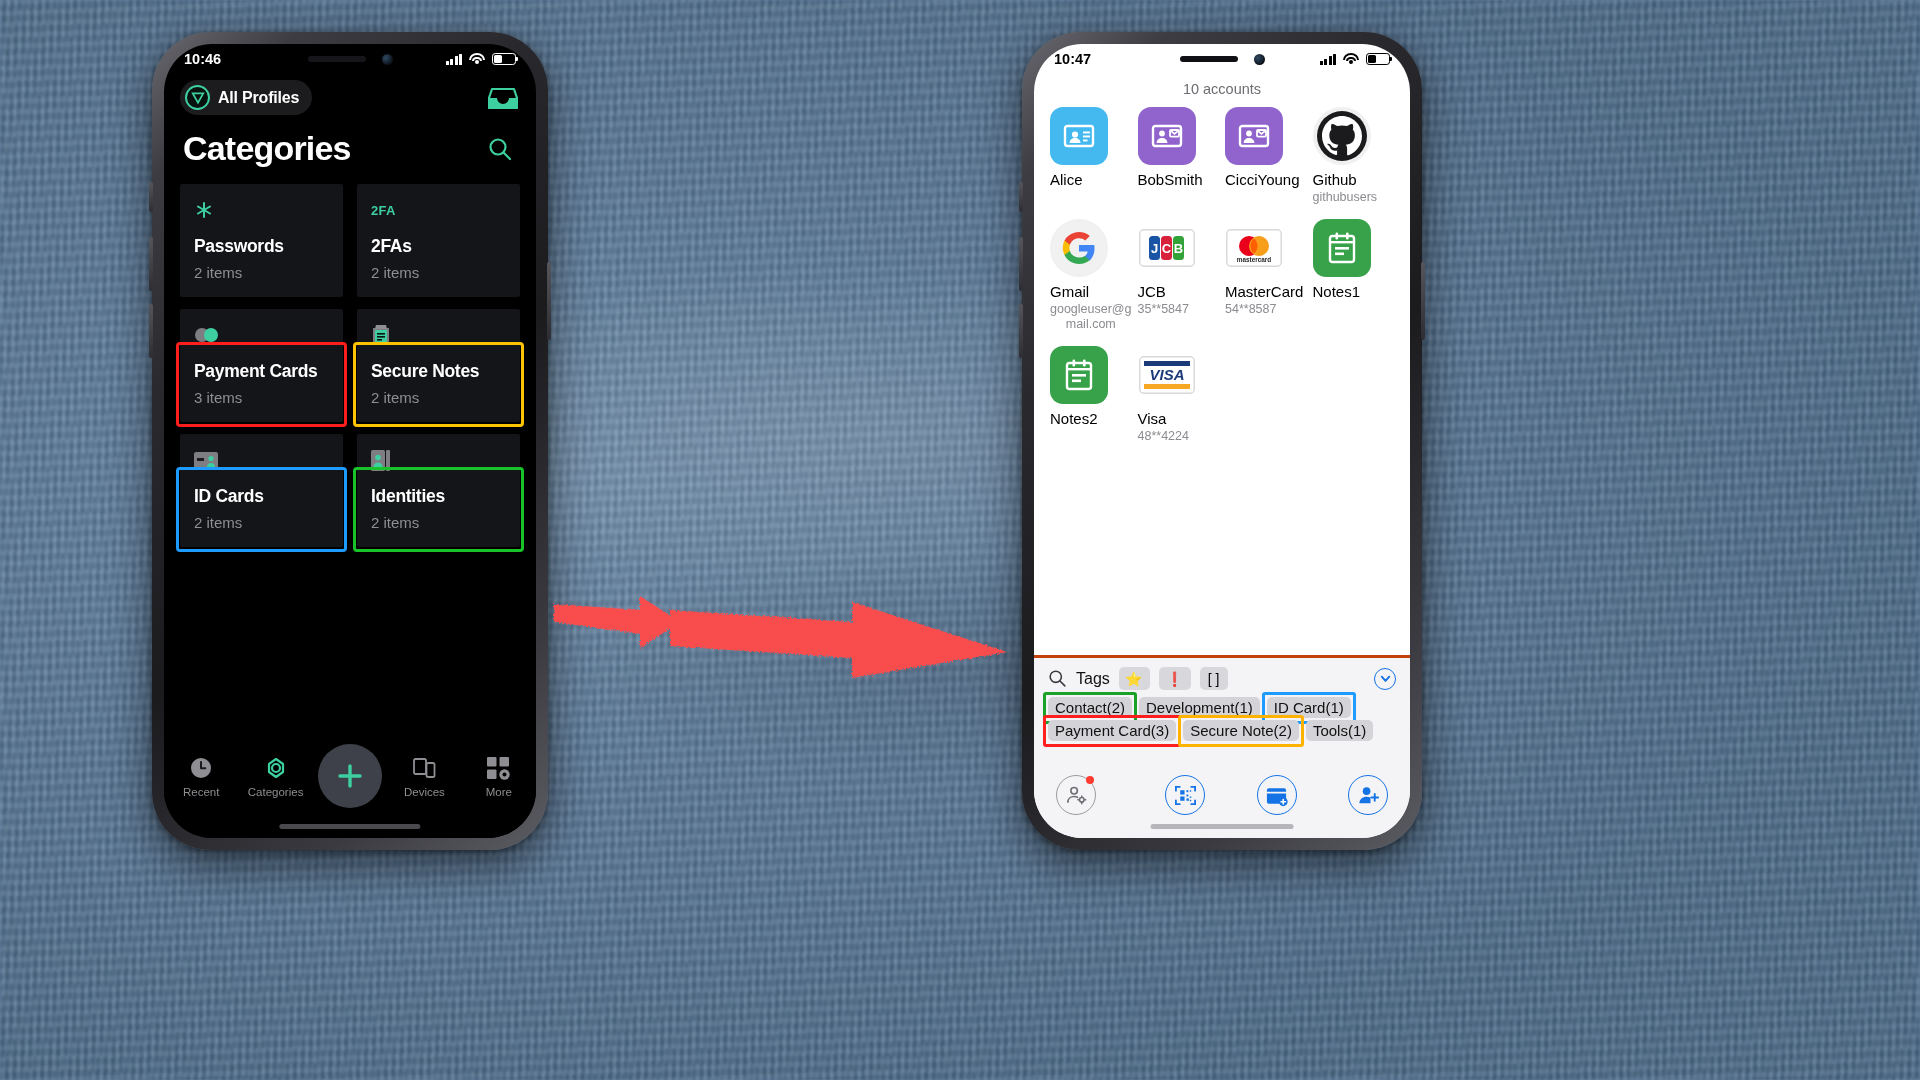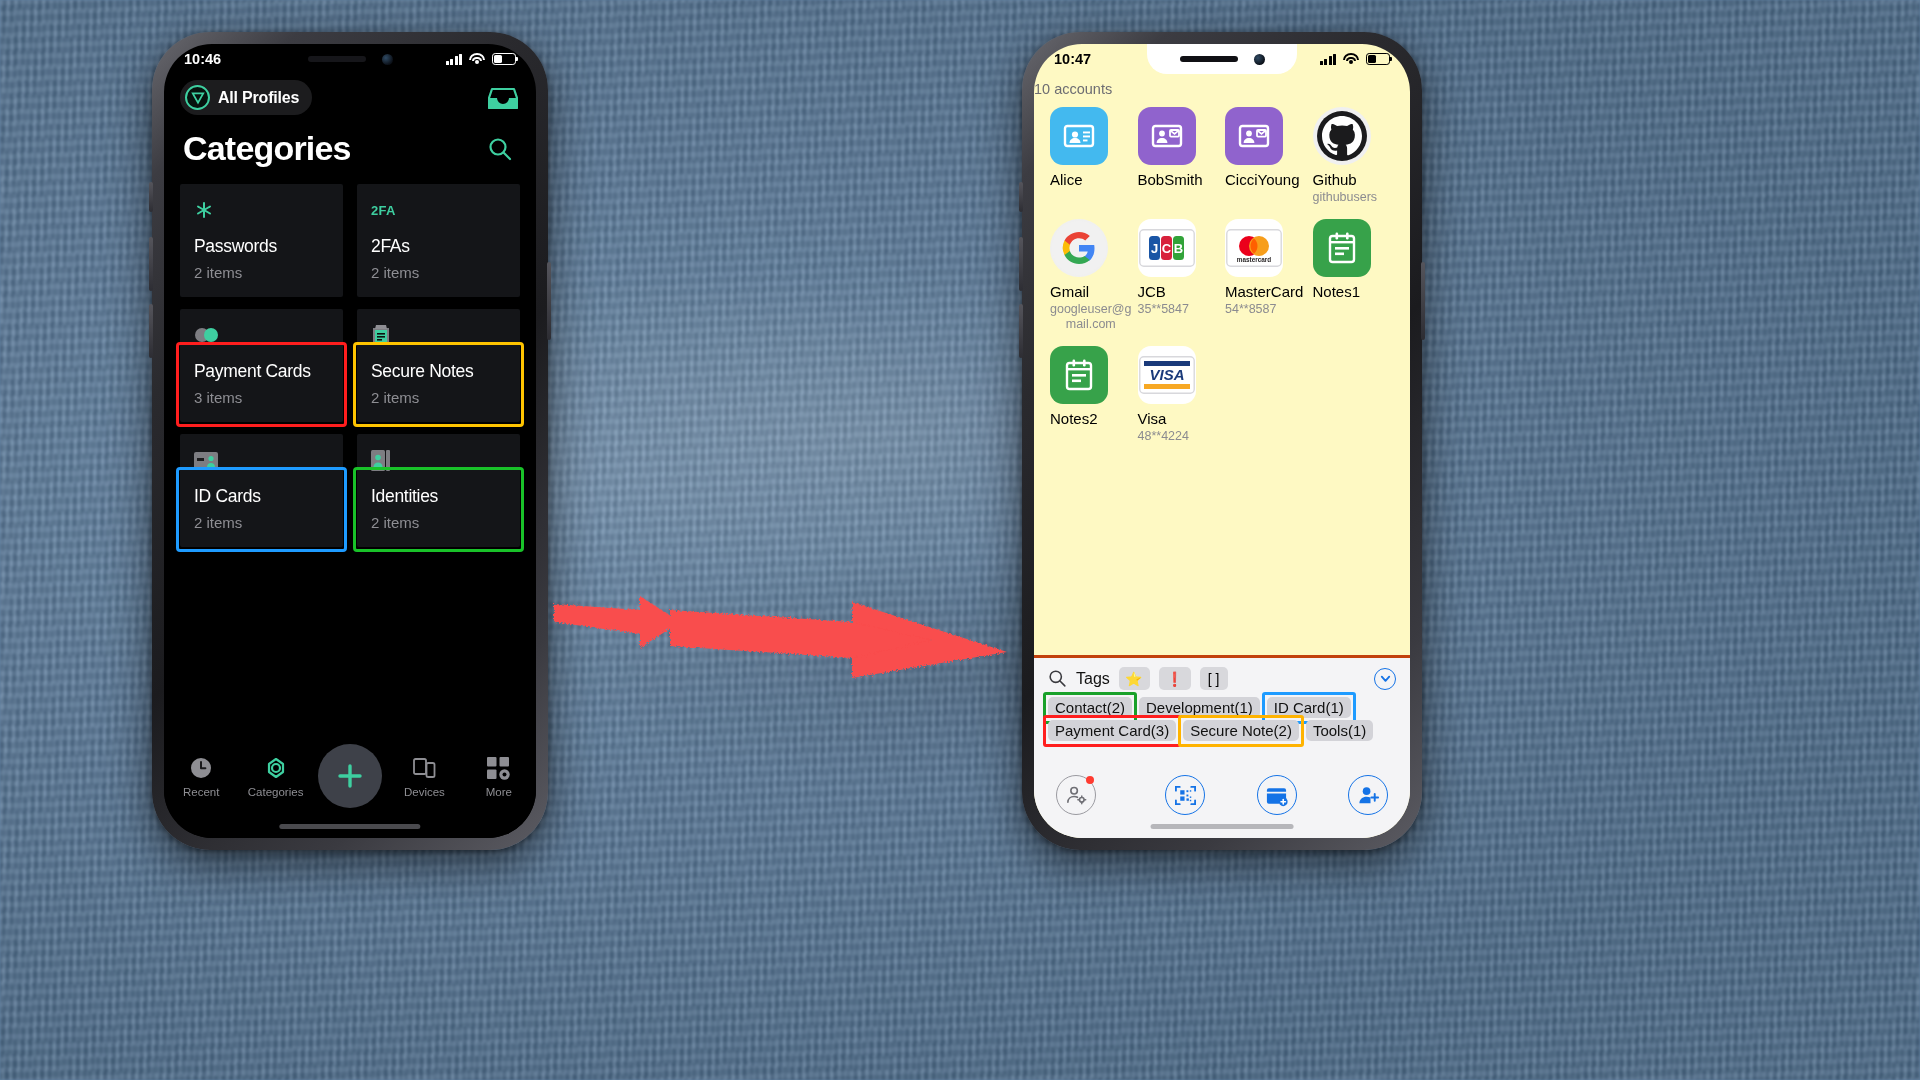--- a/index.html
+++ b/index.html
@@ -95,51 +95,51 @@
   .l-title{ color:#fff; font-size:34px; font-weight:800; letter-spacing:-.8px; }
   .search-btn{ margin-left:auto; width:34px; height:34px; display:flex;
     align-items:center; justify-content:center;}
   .search-btn svg{width:26px;height:26px;}
 
   .cat-grid{ margin-top:16px; display:grid; grid-template-columns:1fr 1fr;
     gap:12px 14px; }
   .cat-card{ background:#141518; border-radius:2px; padding:14px 14px 16px 14px;
     position:relative; min-height:100px; }
   .cat-ico{ height:24px; display:flex; align-items:center; }
-  .cat-name{ color:#fff; font-size:17.5px; font-weight:400; margin-top:14px; letter-spacing:-.3px;}
+  .cat-name{ color:#fff; font-size:17.5px; font-weight:700; margin-top:14px; letter-spacing:-.3px;}
   .cat-count{ color:#8e8e93; font-size:15px; margin-top:7px; }
   .hl{ position:absolute; border-radius:4px; pointer-events:none; }
 
   .tabbar{ position:absolute; left:0; right:0; bottom:0; height:96px;
     background:#000; display:flex; align-items:flex-start; padding-top:14px;justify-content:center; }
   .tab{ flex:1; display:flex; flex-direction:column; align-items:center; gap:6px; }
   .tab .lbl{ font-size:11.5px; color:#8e8e93; }
   .tab.active .lbl{ color:#8e8e93; }
   .tab .ic{ height:24px; display:flex; align-items:center; justify-content:center;}
   .fab{ width:64px; height:64px; border-radius:50%; background:#3e4149;
     display:flex; align-items:center; justify-content:center; margin-top:-12px;}
 
   
   #phone-right{ left:1022px; top:32px; width:400px; height:818px; }
-  #phone-right .screen{ background:#fef9c3; }
+  #phone-right .screen{ background:#ffffff; }
   #phone-right .notch{ width:150px; background:#fff; }
   #phone-right .notch .speaker{ background:#101014; }
 
   .r-status{ position:absolute; top:0; left:0; right:0; height:30px;
     display:flex; align-items:center; color:#000; z-index:20;
     font-size:14.5px; font-weight:600; padding:0 20px; }
   .r-status .right{ margin-left:auto; display:flex; align-items:center; gap:7px; }
   .r-status .bars i{ background:#000; }
   .r-status .wifi span{ border-color:#000;}
   .r-status .wifi span:nth-child(3){ background:#000;}
   .r-status .batt{ border-color:#000;} .r-status .batt i{ background:#000;}
   .r-status .batt:after{ background:#000;}
 
   .r-body{ position:absolute; inset:30px 0 0 0; display:flex; flex-direction:column; }
-  .acct-count{ color:#6d6d72; font-size:14.5px; padding:7px 0 4px; }
+  .acct-count{ text-align:center; color:#6d6d72; font-size:14.5px; padding:7px 0 4px; }
   .acct-area{ flex:1; overflow:hidden; padding:6px 16px 0 16px; }
   .acct-grid{ display:grid; grid-template-columns:repeat(4,1fr); gap:14px 6px; }
   .acct{ display:flex; flex-direction:column; align-items:flex-start; }
   .acct .ico{ width:58px; height:58px; border-radius:13px; display:flex;
     align-items:center; justify-content:center; overflow:hidden; }
   .acct .nm{ font-size:15px; color:#000; margin-top:6px; text-align:center; line-height:1.15;}
   .acct .sub{ font-size:12.5px; color:#8b8b90; margin-top:2px; text-align:center;
     line-height:1.18; word-break:break-all; max-width:88px;}
 
   .tags-panel{ background:#f4f4f6; border-top:3px solid #c2410c; padding:9px 14px 12px 14px; }

